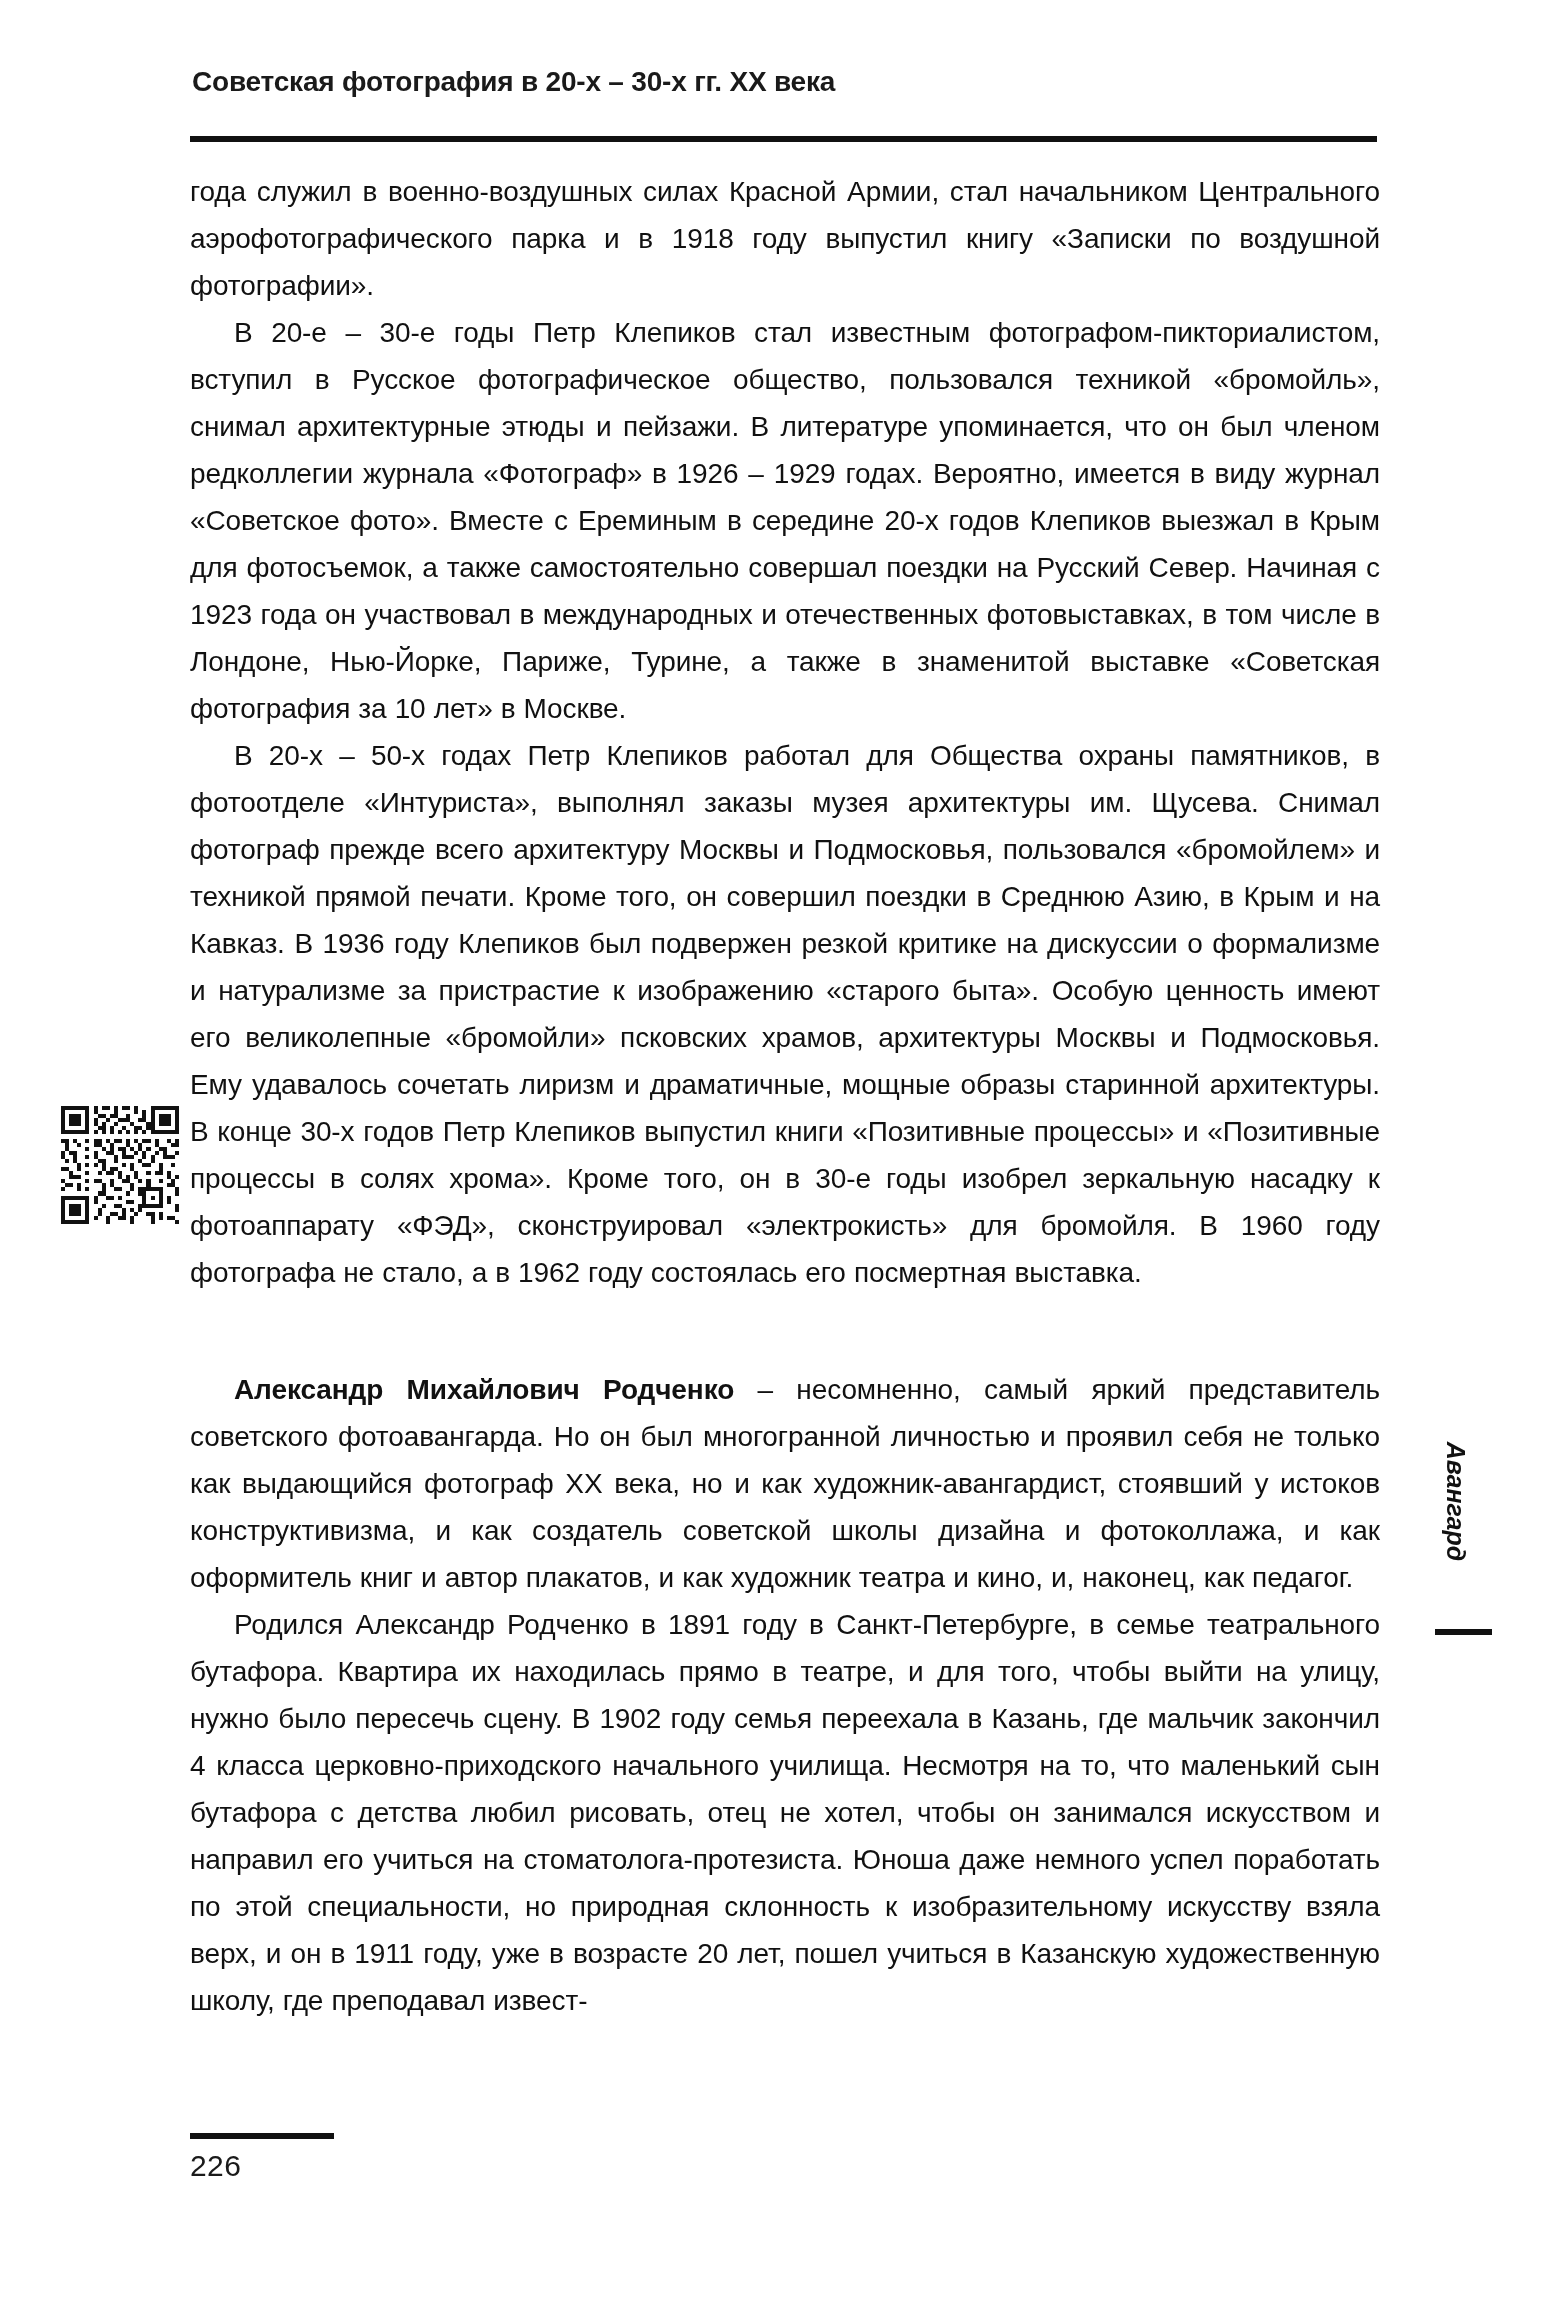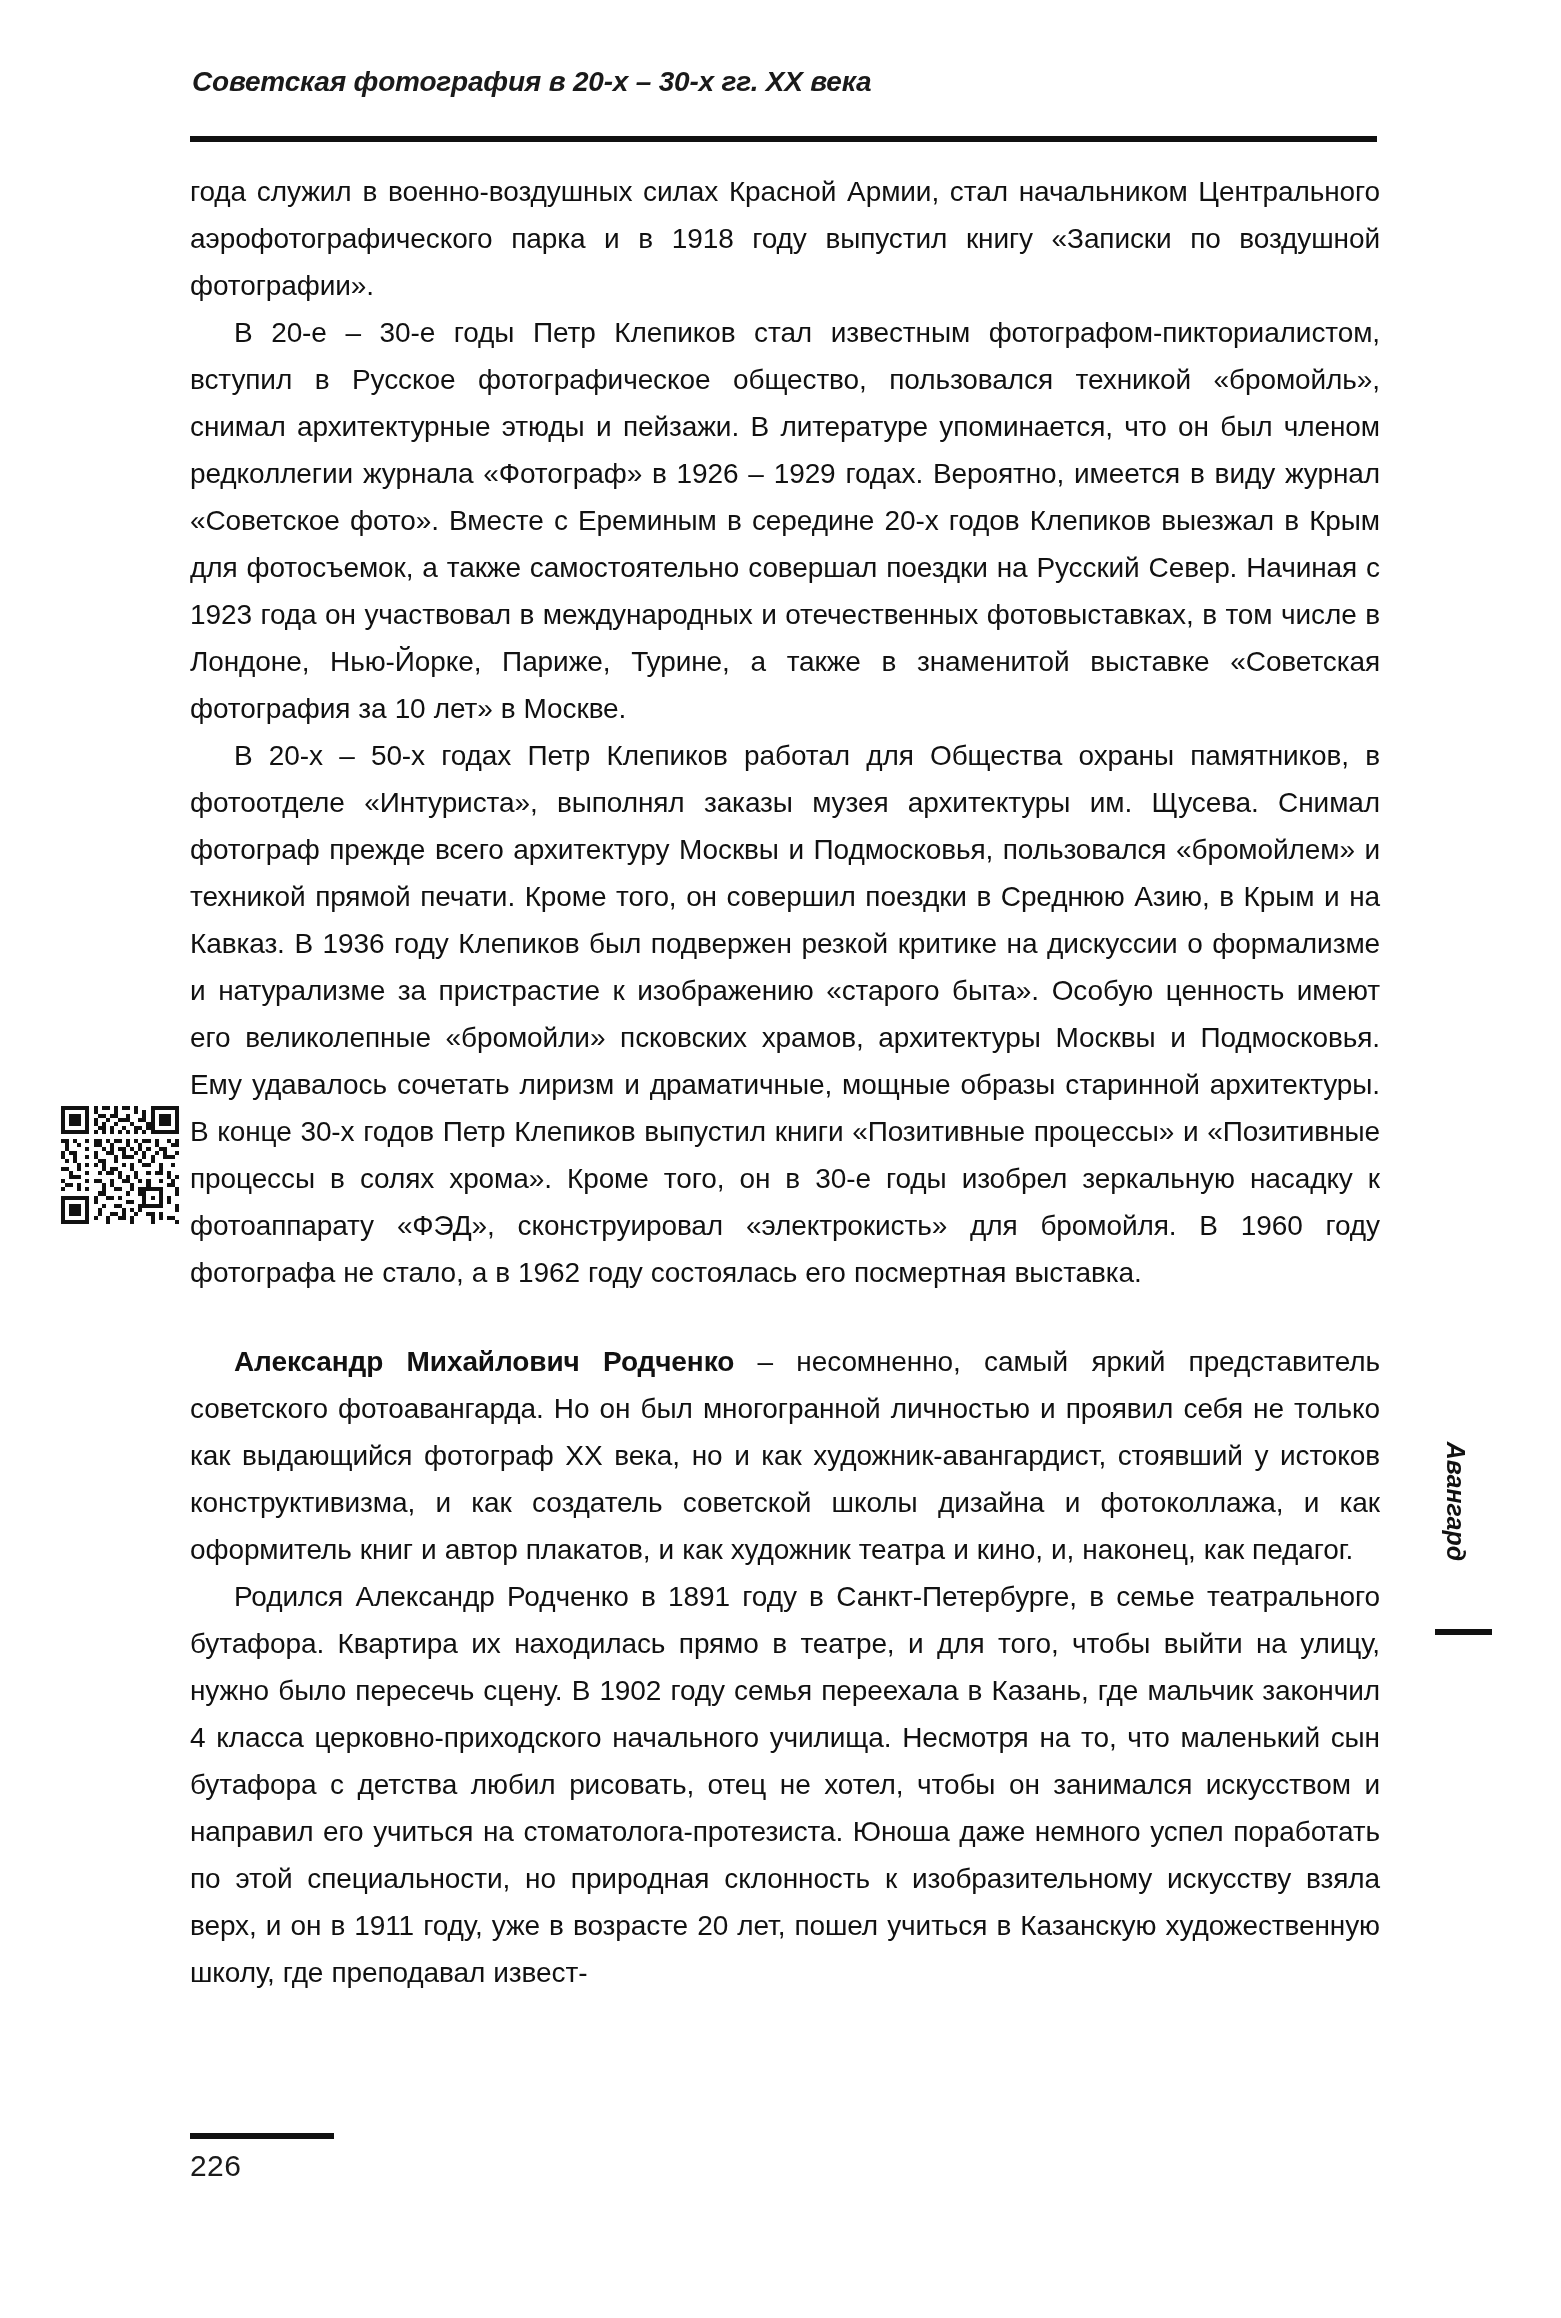--- a/index.html
+++ b/index.html
@@ -22,21 +22,20 @@
     background: #ffffff;
   }
 
   
   .running-head {
     position: absolute;
     left: 192px;
     top: 66px;
     width: 1198px;
     font-size: 28px;
-    font-style: italic;
     font-weight: 700;
     letter-spacing: -0.2px;
     color: #1a1a1a;
     white-space: nowrap;
   }
   .head-rule {
     position: absolute;
     left: 190px;
     top: 136px;
     width: 1187px;
@@ -55,21 +54,21 @@
     margin: 0;
     font-size: 28px;
     line-height: 47px;
     text-align: justify;
     text-justify: inter-word;
     color: #111111;
     letter-spacing: -0.1px;
     word-spacing: 0.4px;
   }
   p.indent { text-indent: 44px; }
-  p.gap-before { margin-top: 42px; }
+  p.gap-before { margin-top: 70px; }
   .person-name { font-weight: 700; }
 
   
   .qr-wrap {
     position: absolute;
     left: 61px;
     top: 1106px;
     width: 118px;
     height: 118px;
   }

